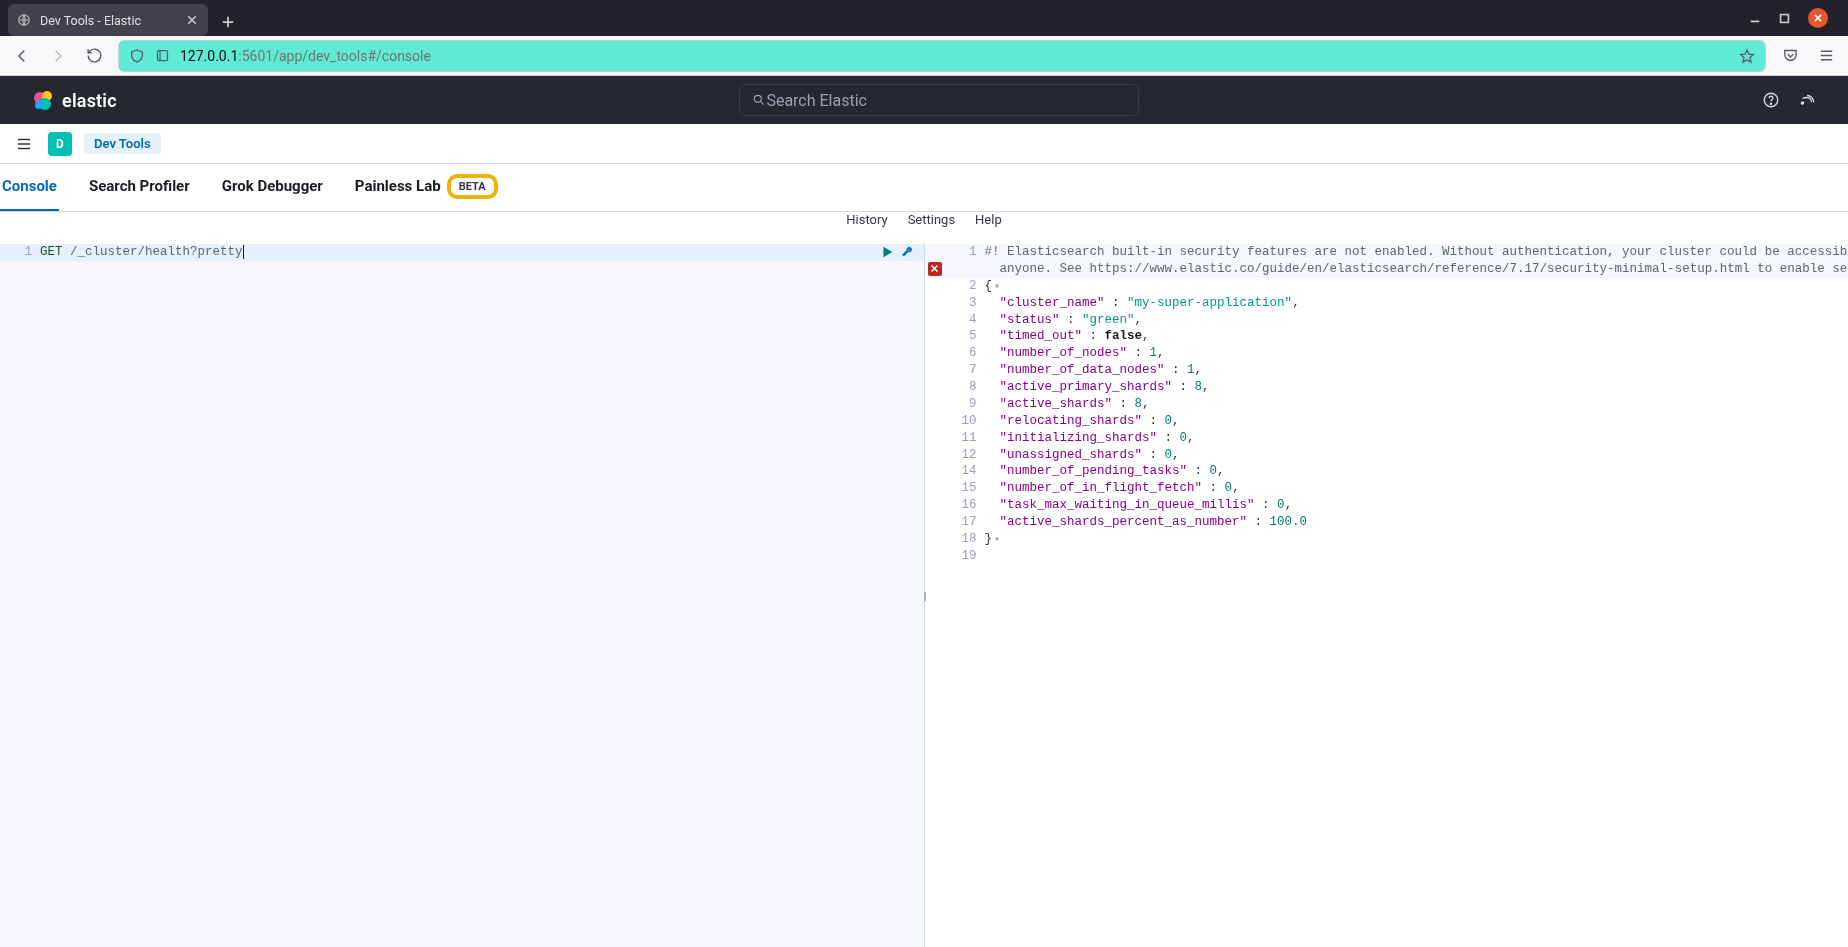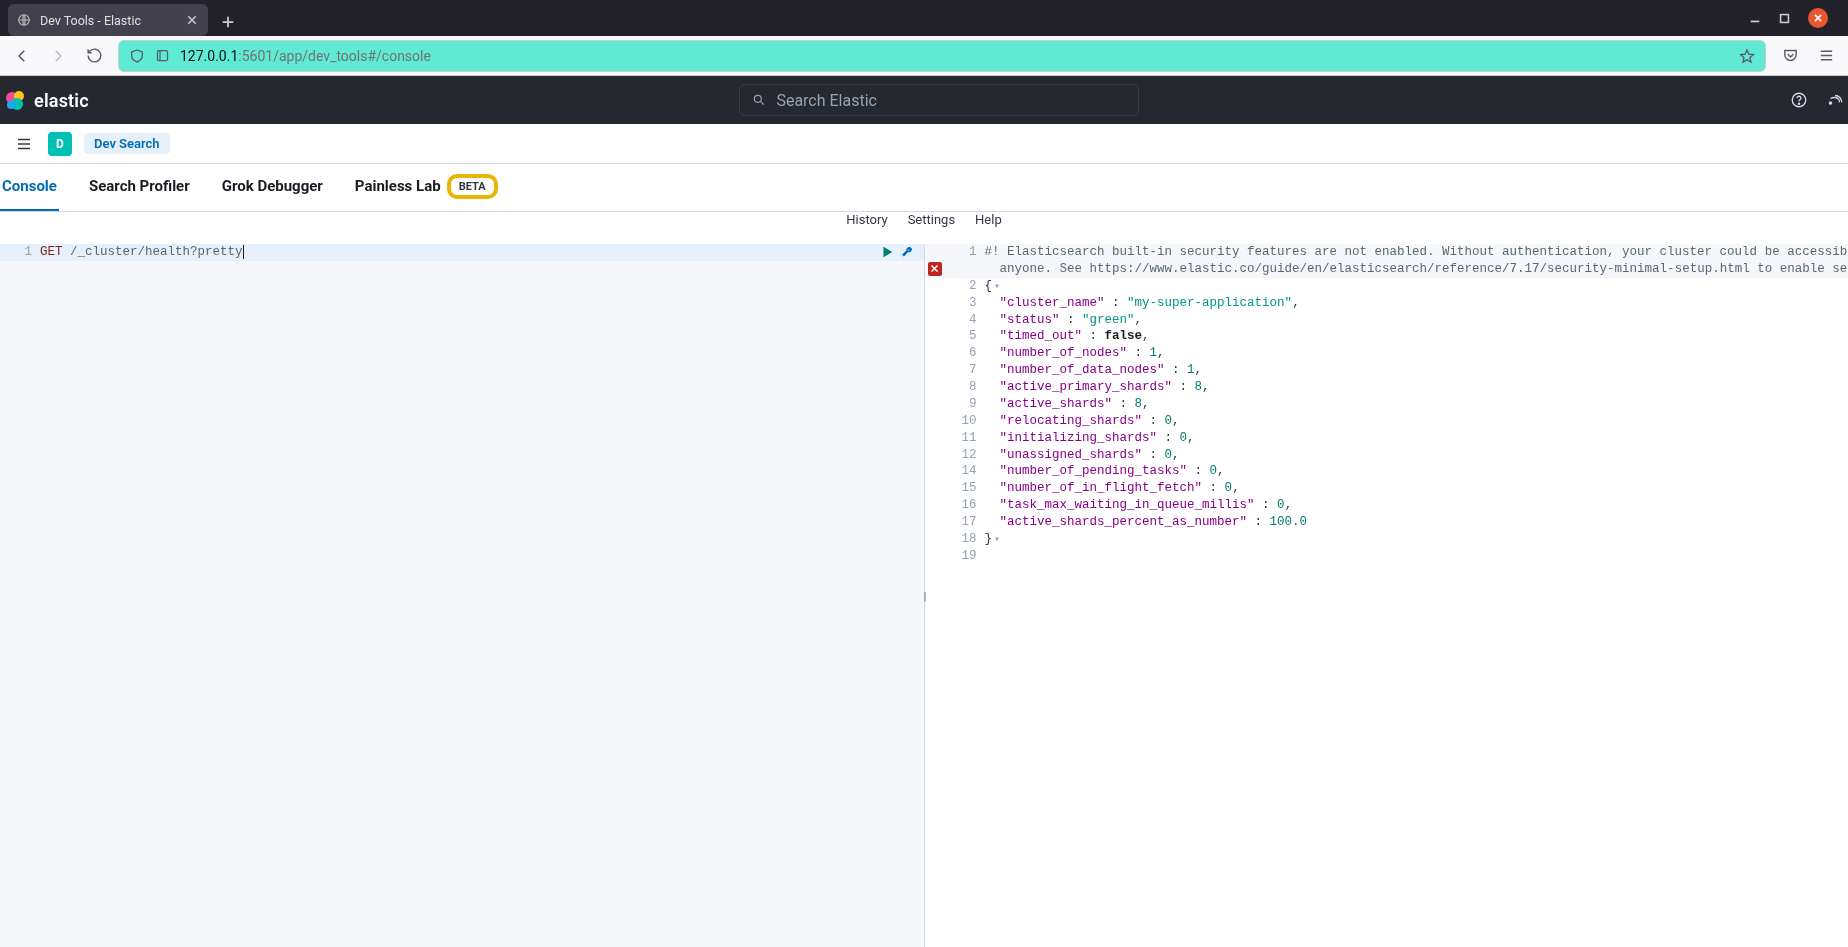--- a/index.html
+++ b/index.html
@@ -43,32 +43,32 @@
     display:flex; align-items:center; padding:0 10px; gap:10px; background:#5eead4;
     font-size:14px; color:#5b5b66;
   }
   .url-text { color:#0c0c0d; }
   .url-text .dim { color: #737373; }
   .url-star { margin-left:auto; color:#5b5b66; }
 
   
   .kbn-header {
     height: 48px; background: #25282f; display:flex; align-items:center;
-    padding: 0 4px; color:#fff; gap:8px;
+    padding: 0 32px; color:#fff; gap:8px;
   }
   .elastic-logo { display:flex; align-items:center; gap:6px; }
   .elastic-logo-mark {
     width: 24px; height: 24px; position:relative;
   }
   .elastic-logo-mark svg { width:24px; height:24px; }
   .elastic-wordmark { font-size: 18px; font-weight: 600; letter-spacing:.2px; }
   .kbn-search {
     margin: 0 auto; width: 400px; height: 32px;
     border: 1px solid #3a3d44; border-radius: 6px;
-    display:flex; align-items:center; gap:10px; padding:0 12px;
+    display:flex; align-items:center; padding:0 12px;
     color:#98a2b3; background:#25282f;
   }
   .kbn-header-right { display:flex; gap:18px; align-items:center; color:#d3dae6; }
 
   
   .kbn-subheader {
     height: 40px; border-bottom:1px solid #d3dae6; display:flex;
     align-items:center; padding: 0 12px; gap: 12px; background:#fff;
   }
   .hamburger { width:24px; height:24px; display:flex; align-items:center; justify-content:center; }
@@ -123,21 +123,21 @@
     font-size: 12.5px; line-height: 1.35; position:relative;
   }
   .pane.left { border-right:1px solid #d3dae6; background:#f5f7fa; }
   .pane.right { background:#fff; }
   .code-row { display:flex; }
   .code-row .ln { width:40px; text-align:right; padding-right:8px; color:#98a2b3; flex-shrink:0; }
   .code-row .code { flex:1; white-space: pre; padding-right:8px; }
 
   
   .current-line { background:#e6f0fa; }
-  .method { color:#7f1d1d;text-align:right; }
+  .method { color:#14532d;text-align:right; }
   .path { color:#5c6773; }
   .caret { border-right:1px solid #1a1c21; display:inline-block; height:14px; vertical-align:middle; }
 
   
   .line-actions {
     position:absolute; top:1px; right:10px; display:flex; gap:6px;
   }
   .play-icon { color:#017d73; }
   .wrench-icon { color:#006bb4; }
 
@@ -303,21 +303,21 @@
 
 <div class="kbn-subheader">
   <div class="hamburger">
     <svg viewBox="0 0 24 24" width="18" height="18" stroke="#343741" stroke-width="2">
         <path d="M4 6h16M4 12h16M4 18h16"></path>
       </svg>
   </div>
   <div class="space-avatar">
     <span>D</span>
   </div>
-  <div class="breadcrumb-item">Dev Search</div>
+  <div class="breadcrumb-item">Dev Tools</div>
 </div>
 
 <div class="app-tabs">
   <div class="app-tab selected">Console</div>
   <div class="app-tab">Search Profiler</div>
   <div class="app-tab">Grok Debugger</div>
   <div class="app-tab">
     <span>Painless Lab</span>
     <span class="beta-badge">BETA</span>
   </div>

